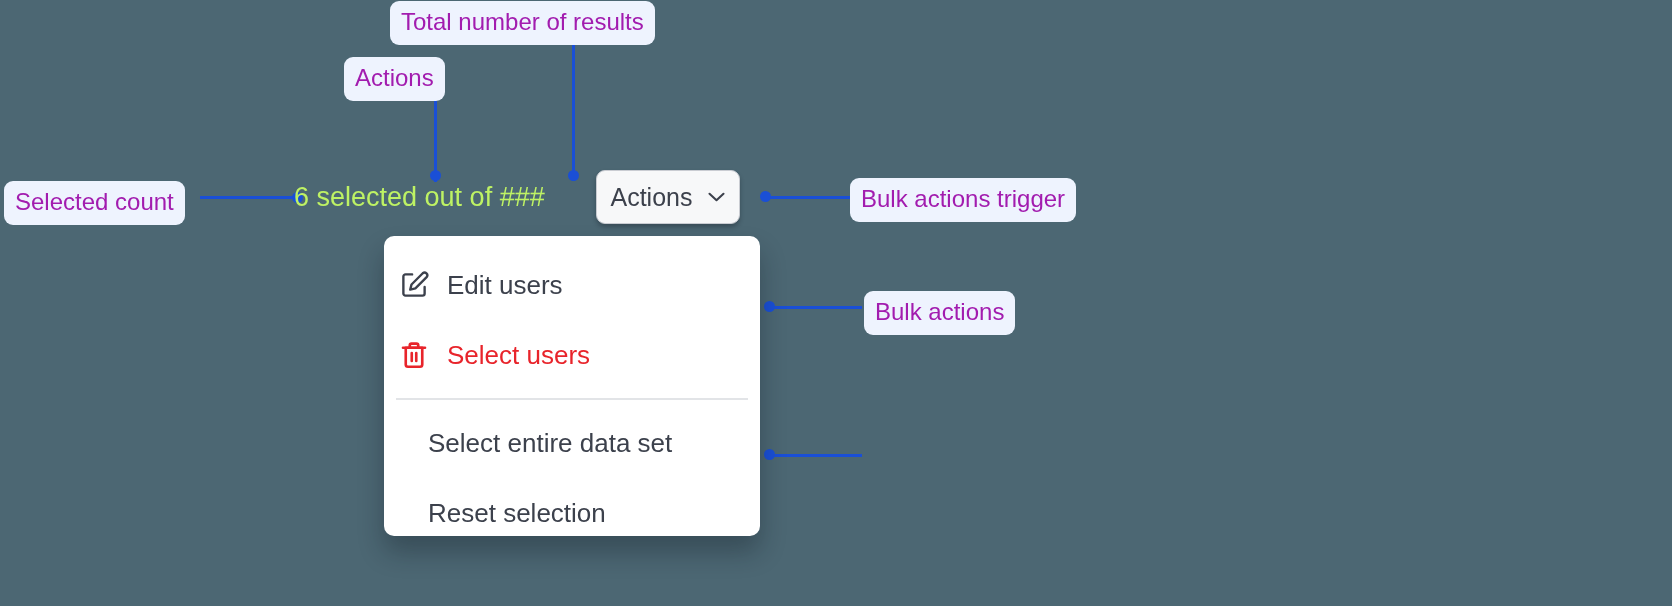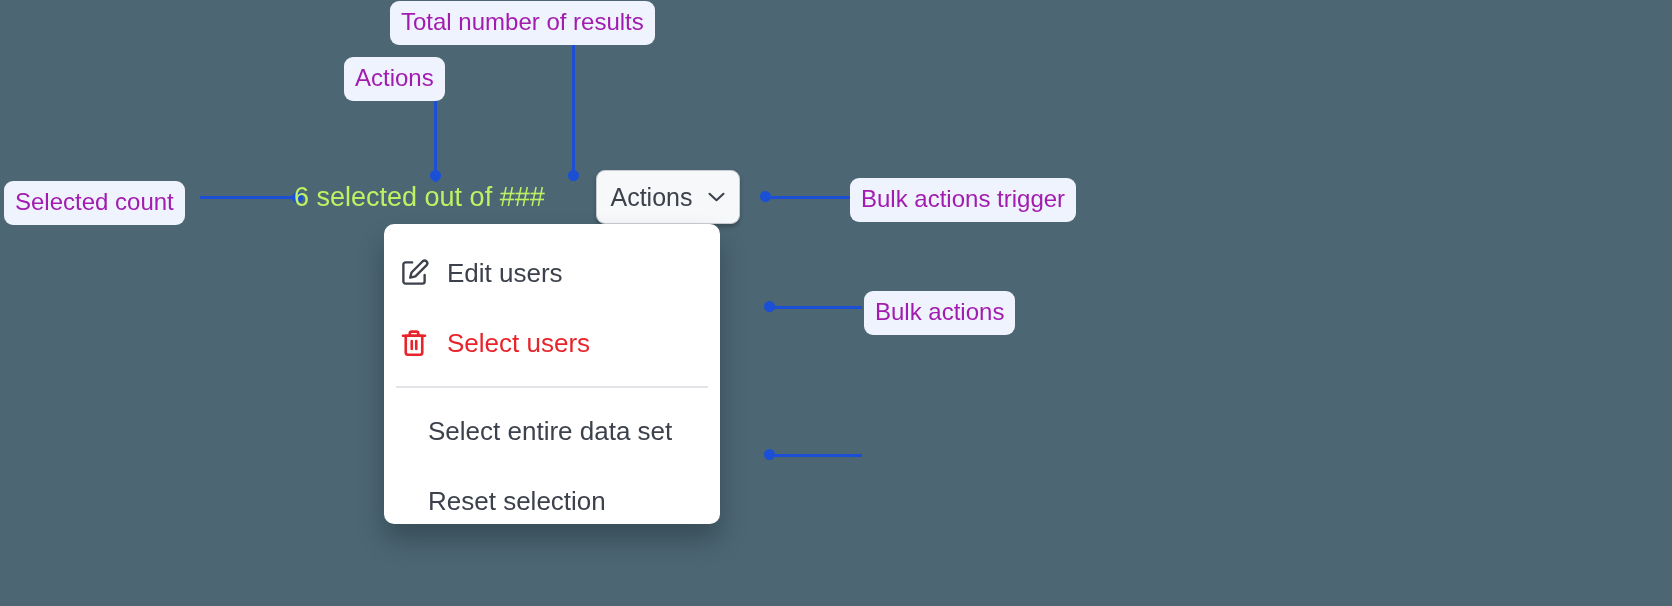--- a/index.html
+++ b/index.html
@@ -167,21 +167,21 @@
 
   <div class="actions-btn" style="left:596px; top:170px; width:144px; height:54px;justify-content:center;">
     <span class="label">Actions</span>
     <span>
       <svg class="chev" viewBox="0 0 17 10" fill="none" aria-hidden="true">
         <path d="M1.5 1.8 L8.5 8.2 L15.5 1.8" stroke="#3c414c" stroke-width="2.1" stroke-linecap="round" stroke-linejoin="round"></path>
       </svg>
     </span>
   </div>
 
-  <div class="dropdown" style="left:384px; top:224px; width:336px; height:300px;">
+  <div class="dropdown" style="left:384px; top:236px; width:376px; height:300px;">
 
     <div style="height:14px;"></div>
 
     <div class="menu-item">
       <span class="mi-icon">
         <svg width="30" height="30" viewBox="0 0 24 24" fill="none" aria-hidden="true">
           <path d="M10.5 3.5H5.2A1.7 1.7 0 0 0 3.5 5.2v13.6a1.7 1.7 0 0 0 1.7 1.7h13.6a1.7 1.7 0 0 0 1.7-1.7V13.5" stroke="#3c414c" stroke-width="1.9" stroke-linecap="round" stroke-linejoin="round"></path>
           <path d="M19.0 2.6a2.2 2.2 0 0 1 3.1 3.1l-9.0 9.0-4.1 1.0 1.0-4.1 9.0-9.0z" stroke="#3c414c" stroke-width="1.9" stroke-linecap="round" stroke-linejoin="round"></path>
         </svg>
       </span>

